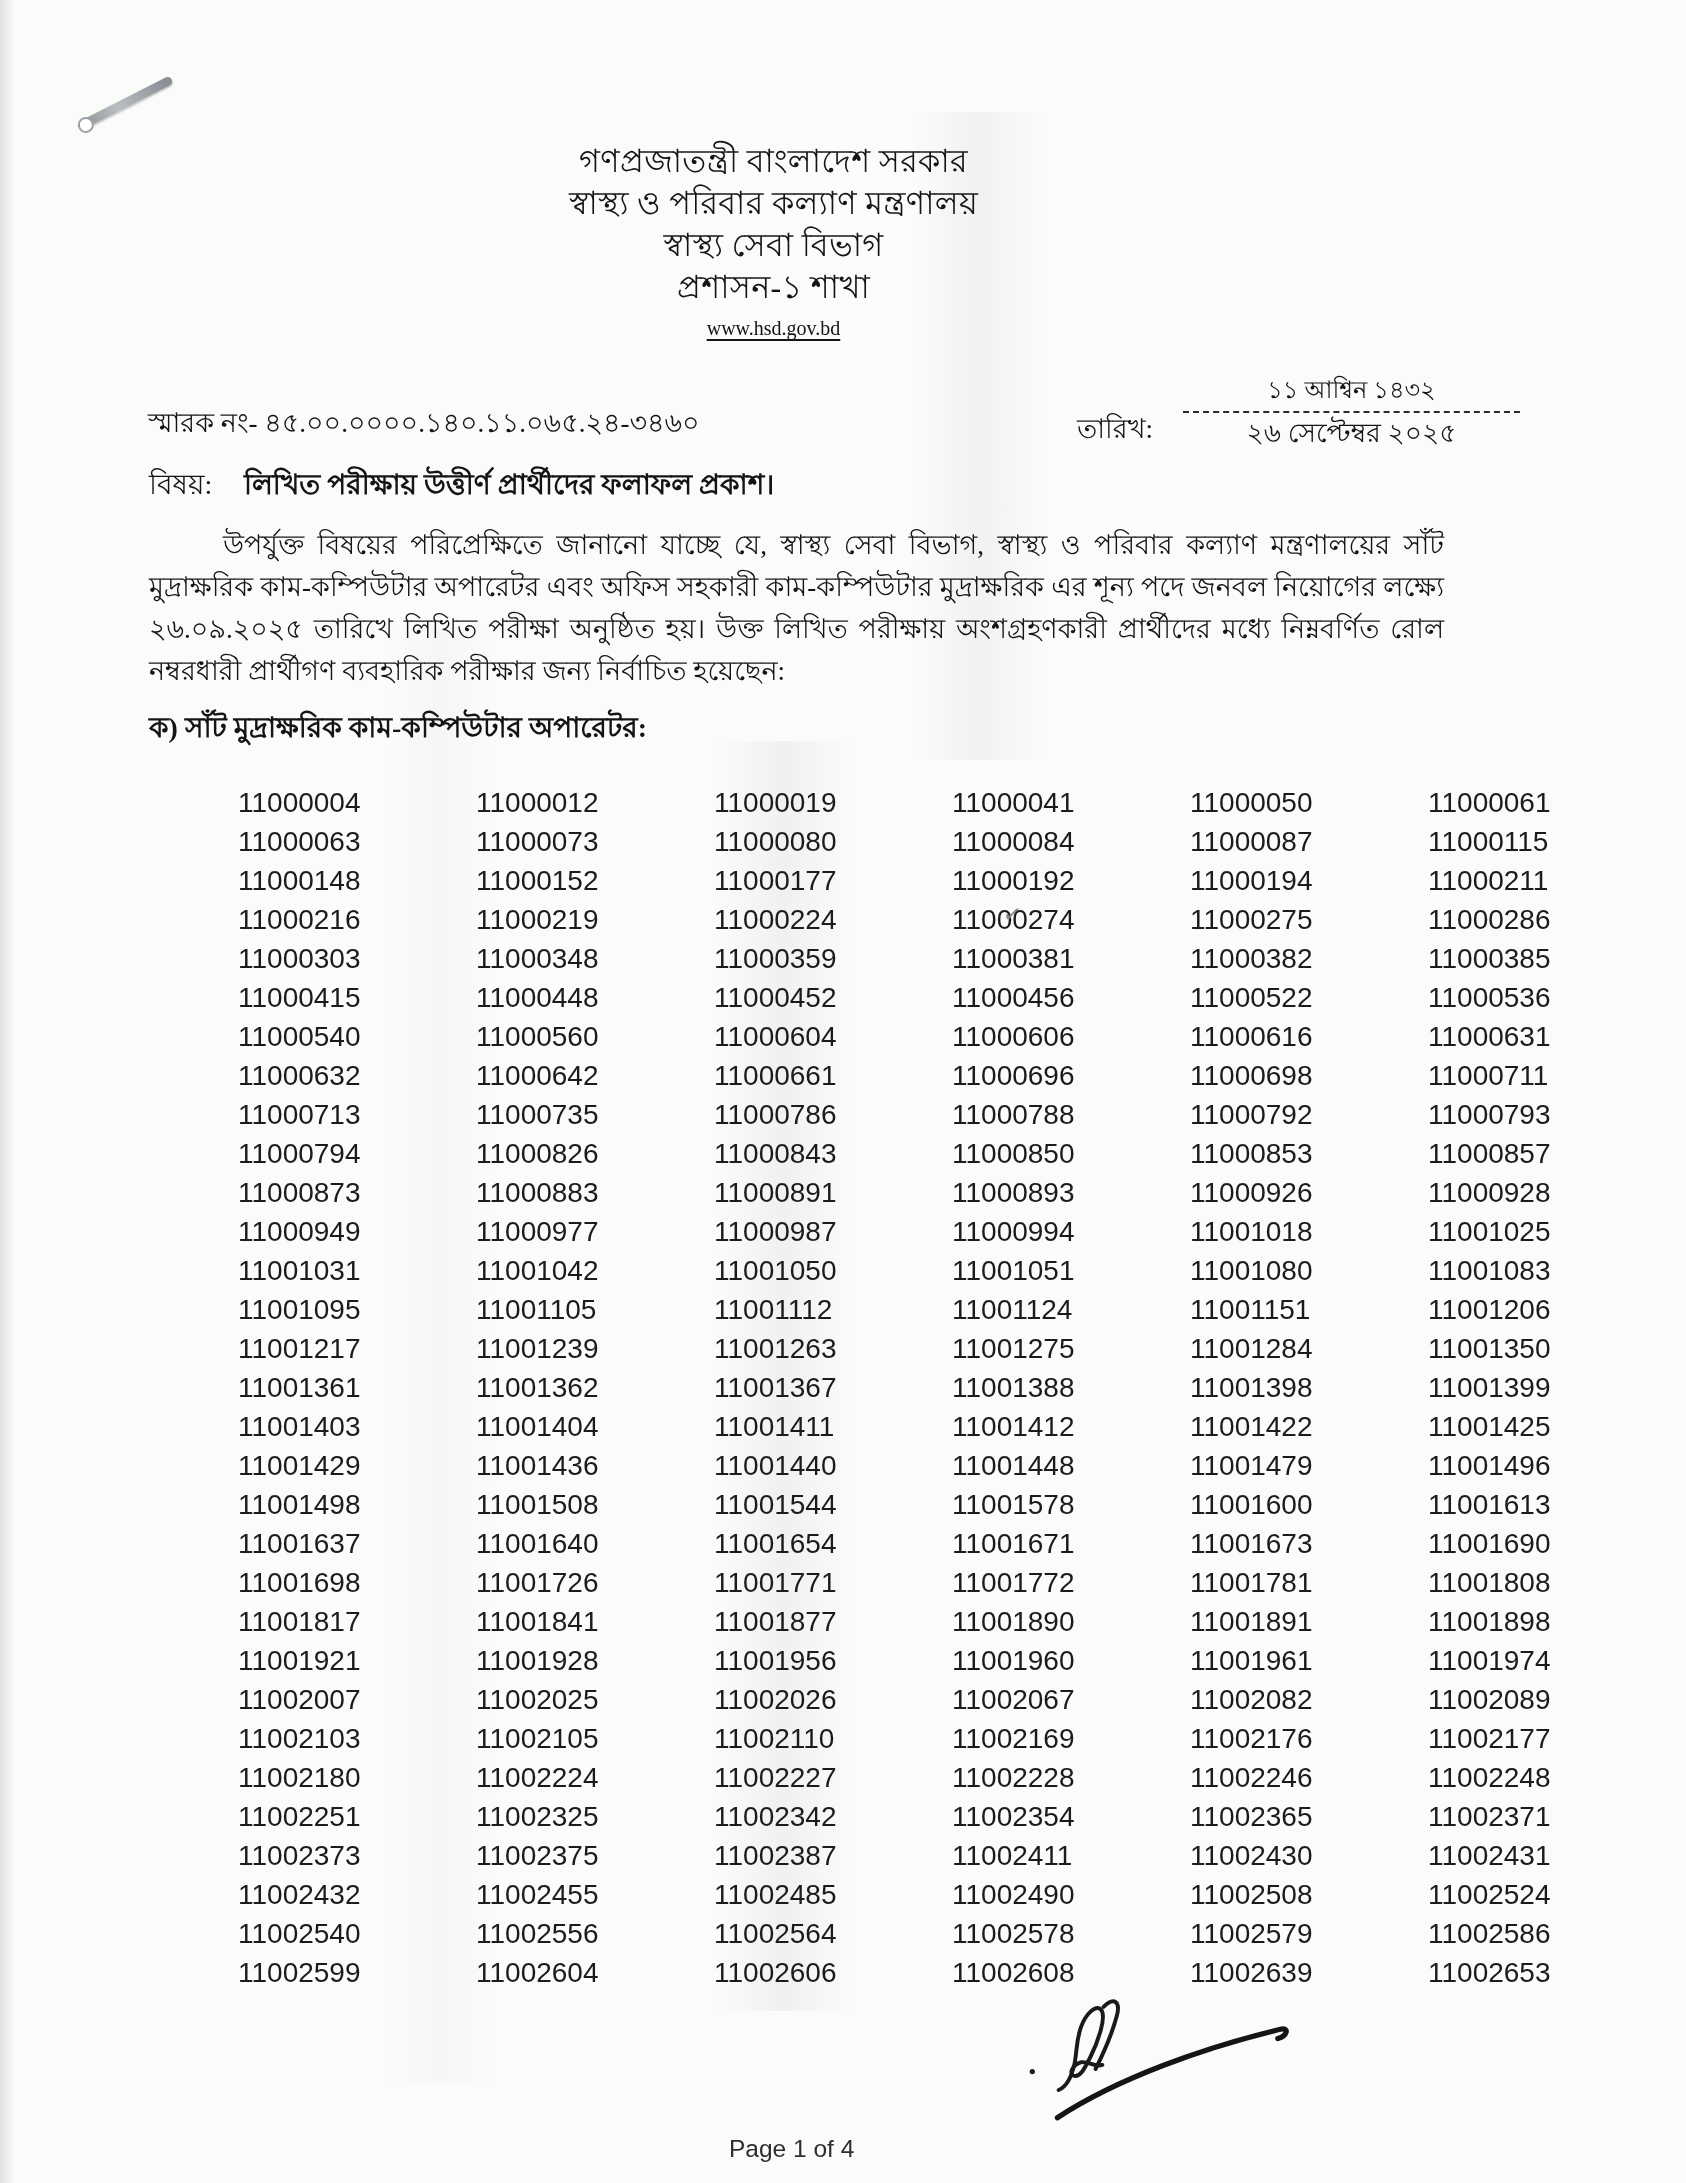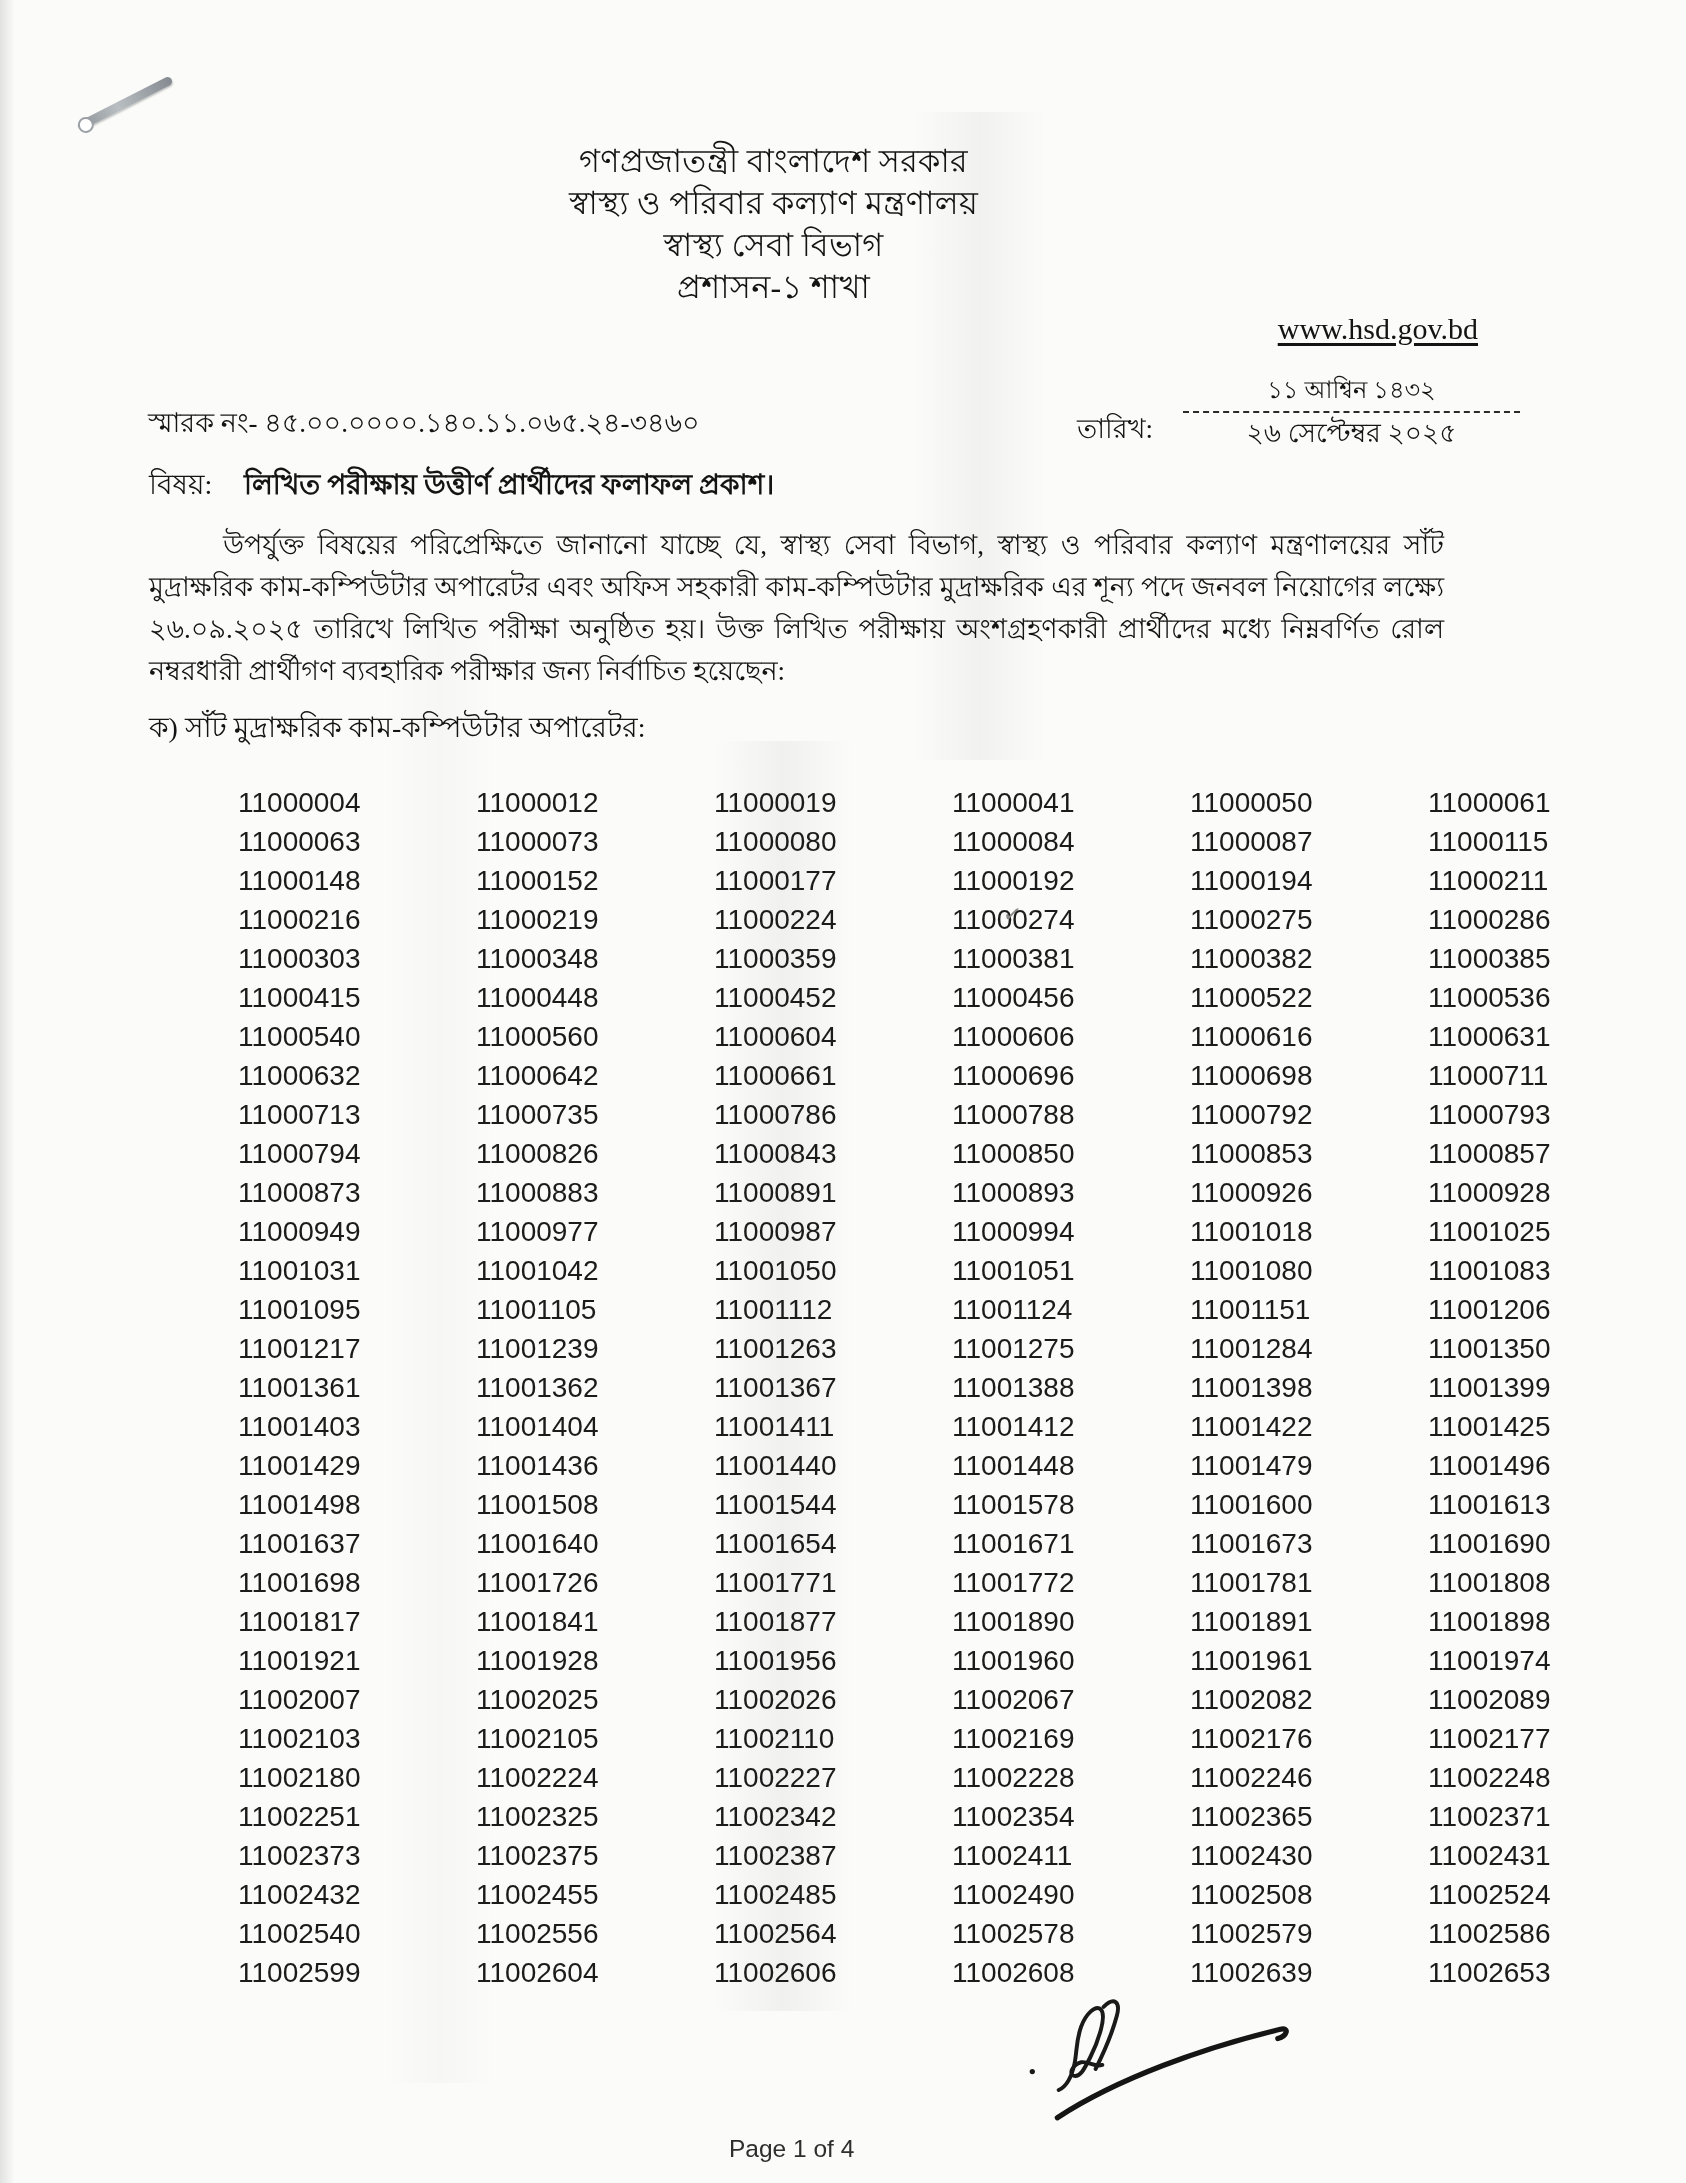--- a/index.html
+++ b/index.html
@@ -23,39 +23,39 @@
     background:linear-gradient(90deg, rgba(0,0,0,0), rgba(0,0,0,.02), rgba(0,0,0,0)); }
   
   .staple-mark { position:absolute; left:76px; top:98px; width:101px; height:8.6px;
     background:linear-gradient(90deg,#8f959a,#b9bec2 40%,#848a90);
     border-radius:4.6px; transform:rotate(-27deg); box-shadow:0 1.3px 2px rgba(0,0,0,.25); }
   .staple-mark::before { content:""; position:absolute; left:-4px; top:-2px; width:12px; height:12px;
     border:2px solid #9aa0a5; border-radius:50%; background:#fff; }
 
   .header-block { position:absolute; left:69px; top:140px; width:1409px; text-align:center; }
   .header-line { font-size:32px; line-height:42px; letter-spacing:0.3px; }
-  .header-site { font-size:30px; line-height:41px; text-decoration:underline; text-underline-offset:4px;text-align:right; }
+  .header-site { font-size:20px; line-height:41px; text-decoration:underline; text-underline-offset:4px; }
 
   .memo-line { position:absolute; left:148px; top:402px; font-size:27px; }
 
   .date-block { position:absolute; left:1077px; top:374px; width:450px; }
   .date-label { position:absolute; left:0; top:34px; font-size:27px; }
   .date-col { position:absolute; left:106px; top:0; width:337px; text-align:center; }
   .date-bn { font-size:24px; line-height:32px; }
   .date-divider { border-top:2.6px dashed #2a2a2a; margin:5.3px 0 4px 0; }
   .date-en { font-size:26.5px; line-height:32px; }
 
   .subject-row { position:absolute; left:149px; top:463px; width:1257px; }
   .subject-label { position:absolute; left:0; top:0; font-weight:normal; font-size:28px; }
   .subject-text { position:absolute; left:95px; top:0; font-weight:bold; font-size:28px; }
 
   .body-paragraph { position:absolute; left:149px; top:524px; width:1295px;
     font-size:27px; line-height:42px; text-align:justify; text-indent:74px; }
 
-  .section-heading { position:absolute; left:149px; top:706px; font-weight:normal; font-size:28px; }
+  .section-heading { position:absolute; left:149px; top:706px; font-weight:bold; font-size:28px; }
 
   .roll-grid { position:absolute; left:238px; top:787px; width:1124px;
     display:grid; grid-template-columns:repeat(6,132px); column-gap:106px; grid-auto-rows:39px;
     font-family:"Liberation Sans","DejaVu Sans",sans-serif; font-size:28px; color:#1b1b1b; }
   .roll-cell { white-space:nowrap; }
 
   .stray-check { position:absolute; left:1003px; top:901px; font-size:22.5px; color:#8a8a8a;
     transform:rotate(8deg); font-family:"DejaVu Sans",sans-serif; }
 
   .signature { position:absolute; left:1019px; top:1991px; width:284px; height:132px; }

